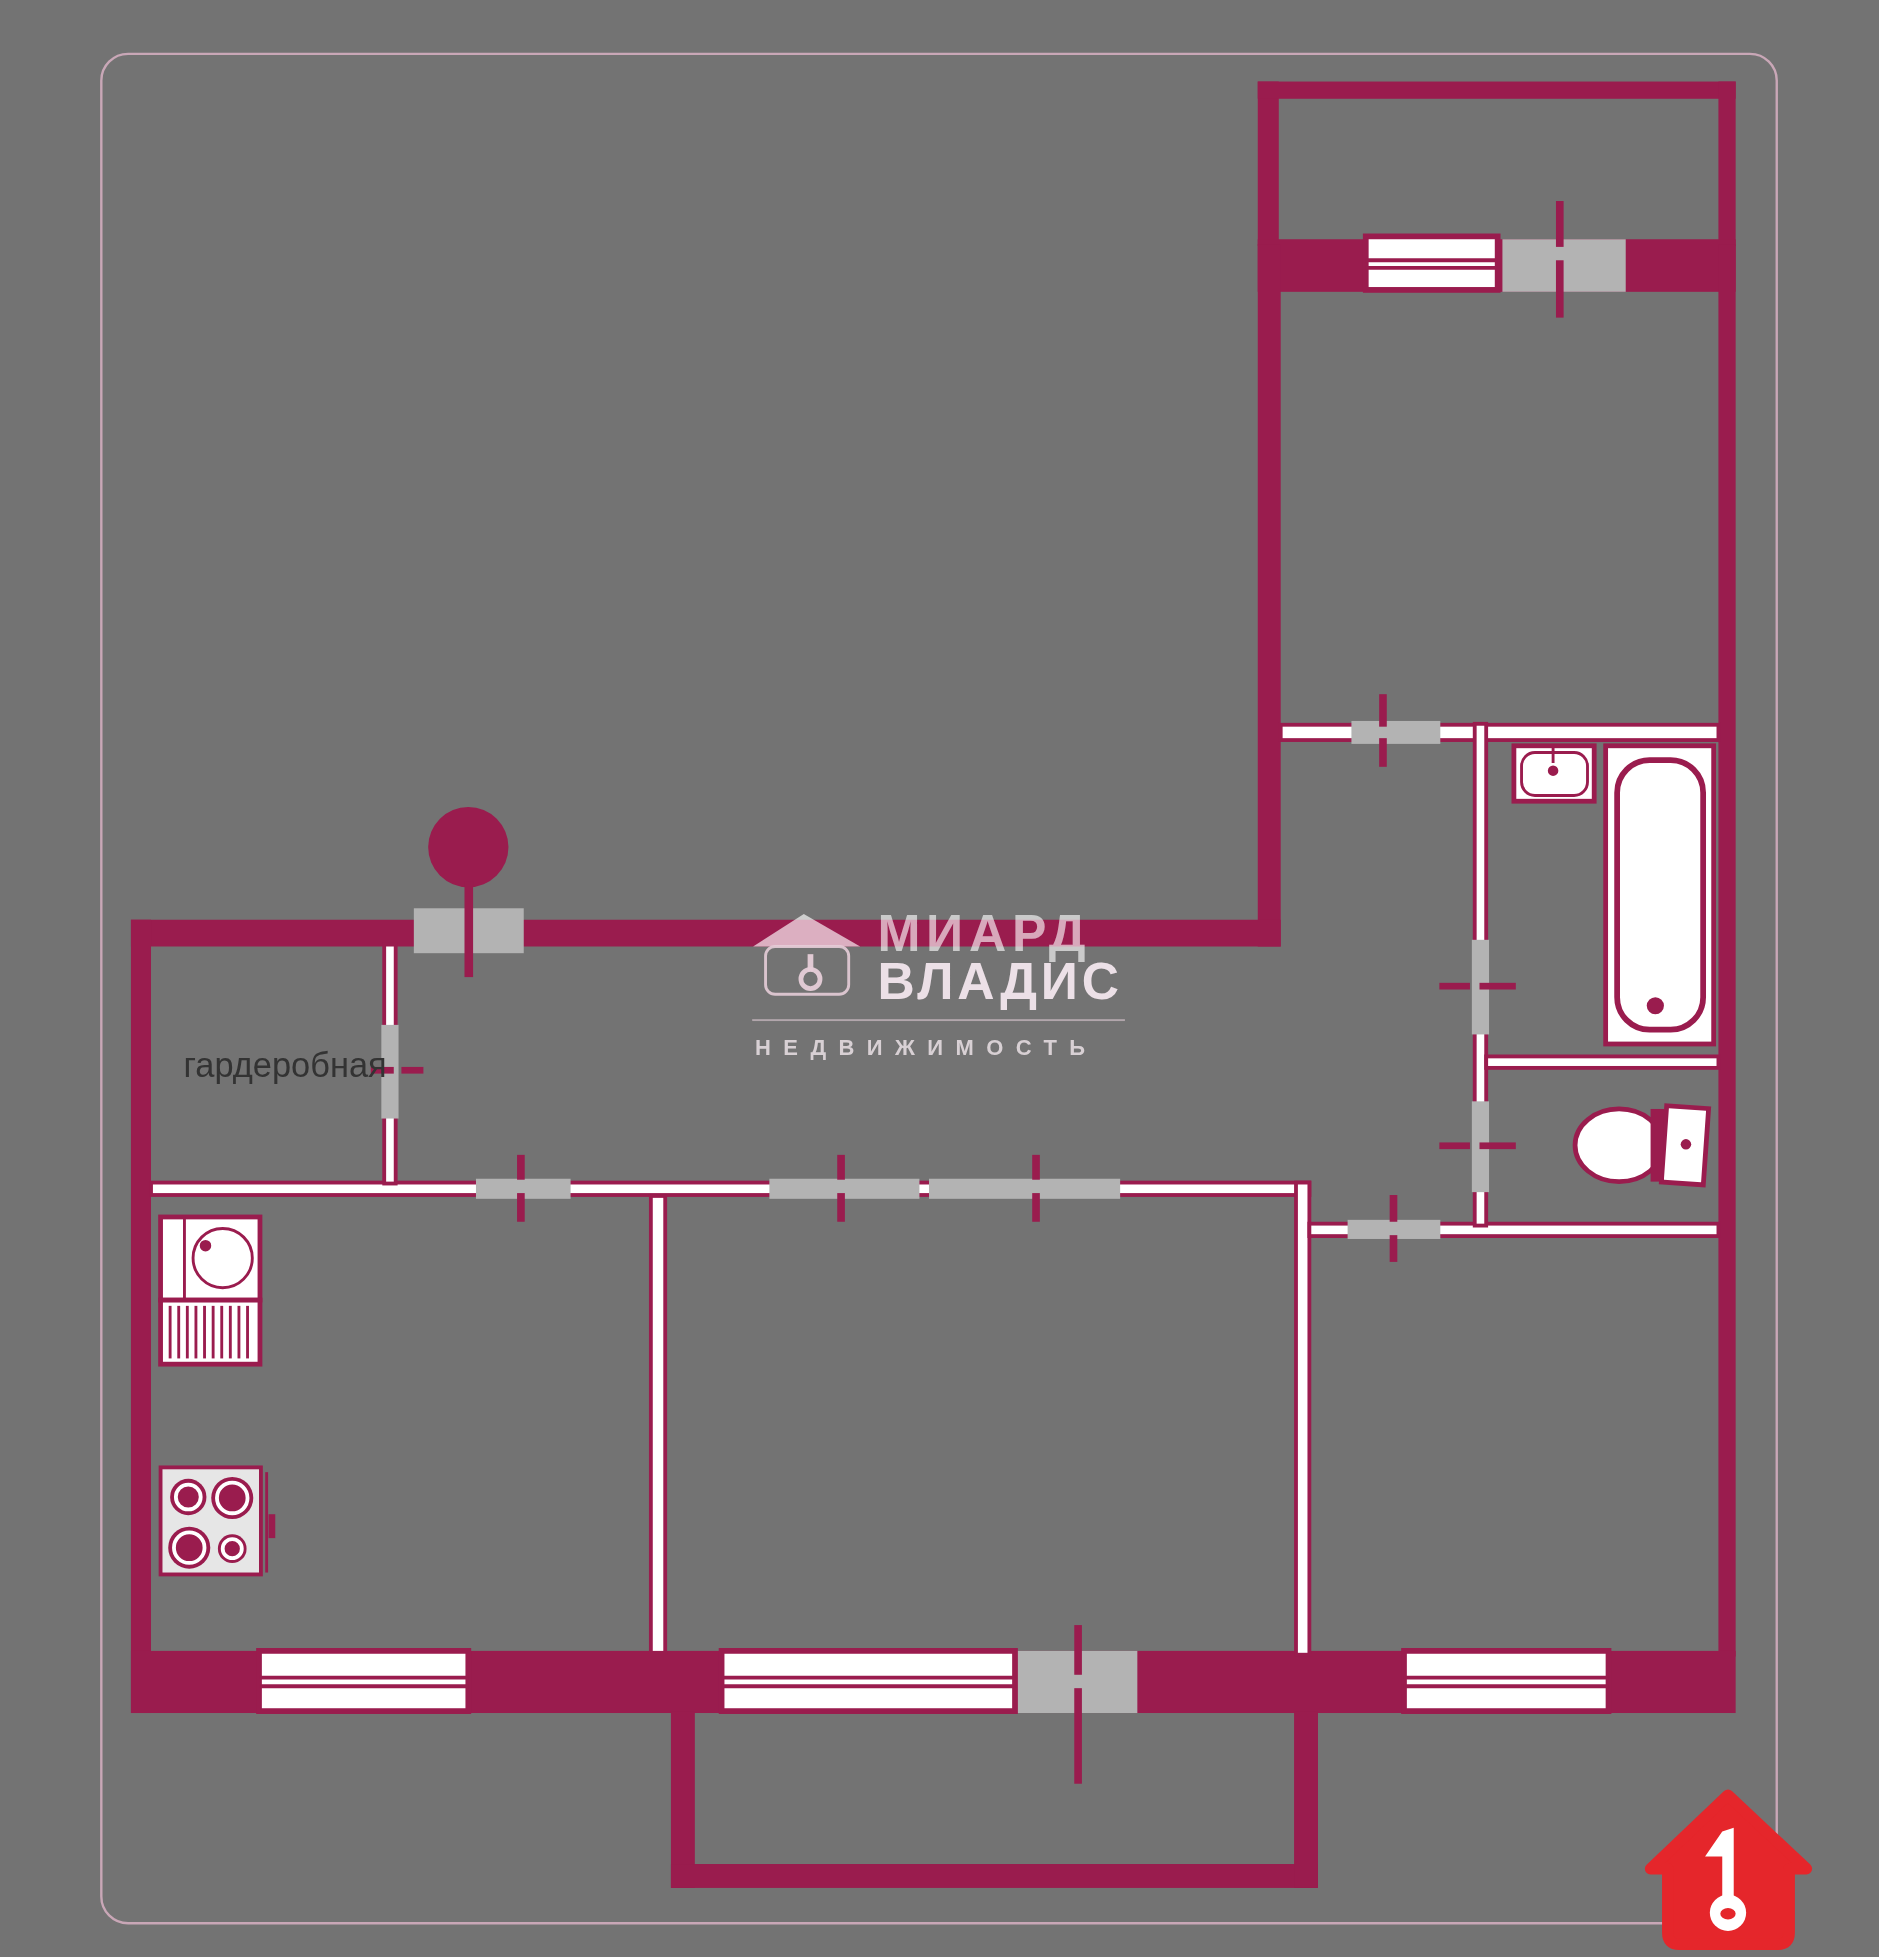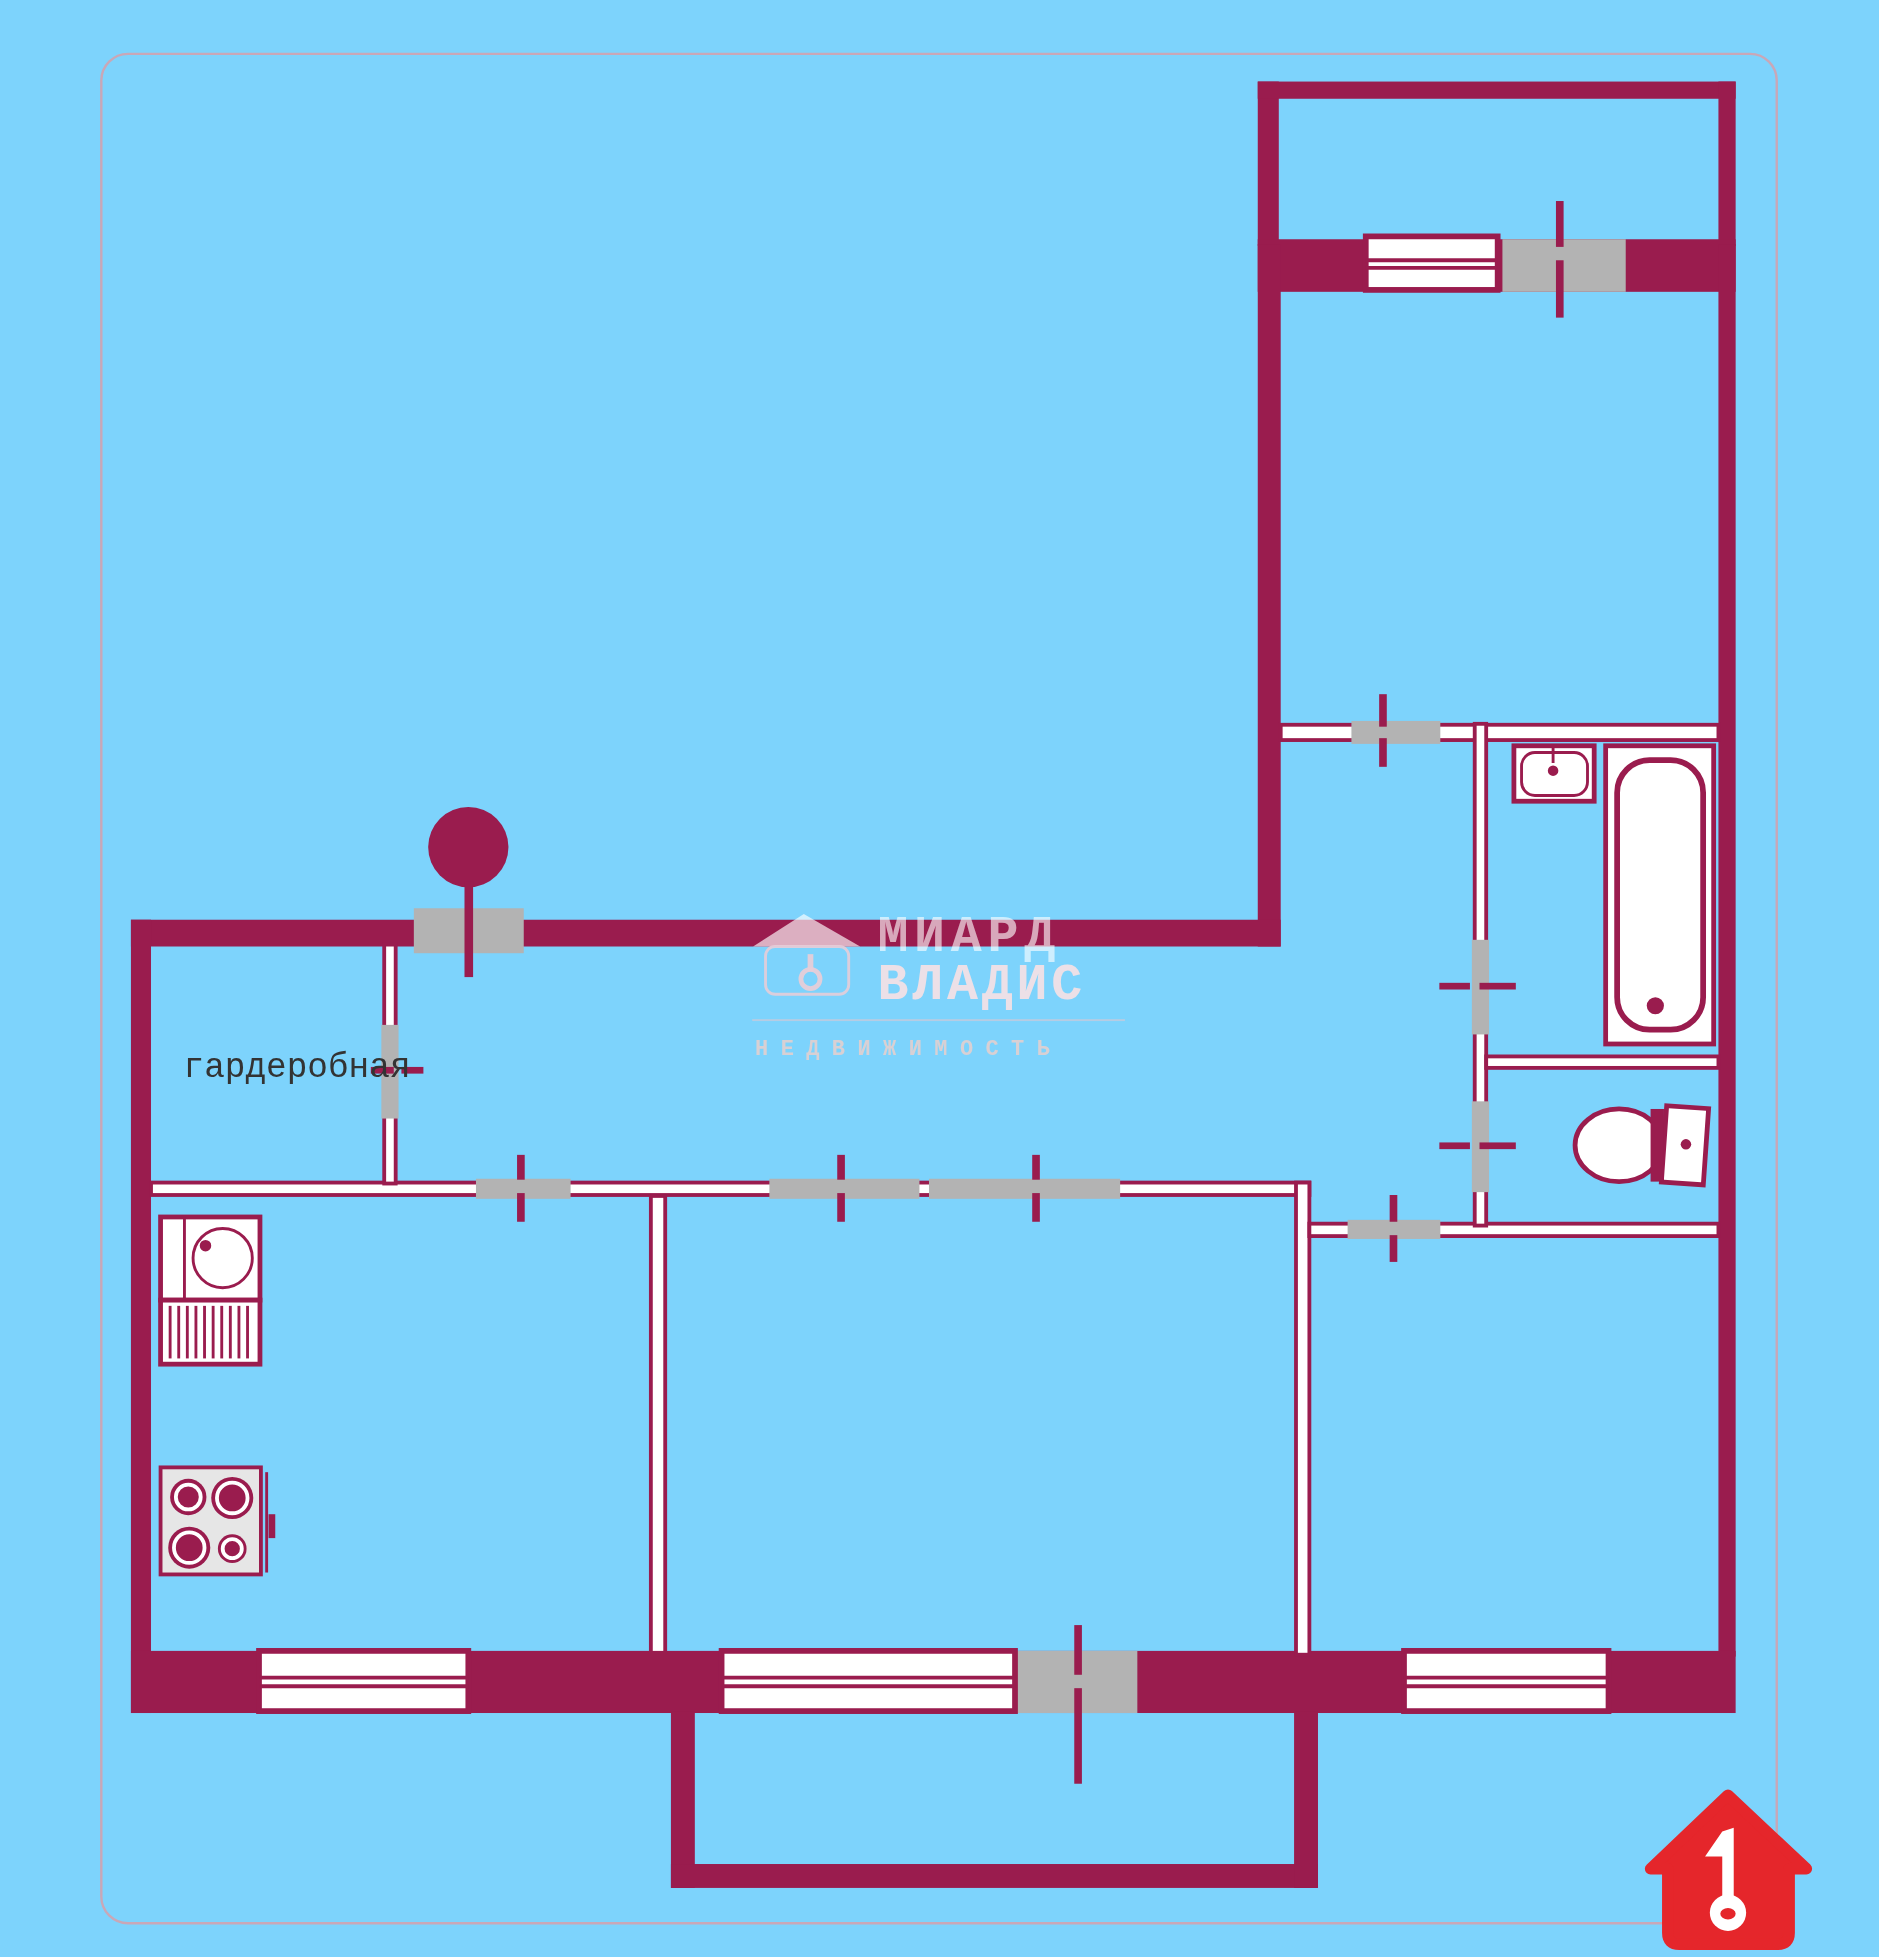--- a/index.html
+++ b/index.html
@@ -1,17 +1,17 @@
 <!DOCTYPE html>
 <html><head>
 <meta charset="utf-8">
 <style>
   html,body{margin:0;padding:0;background:#fff;}
-  #canvas{position:relative;width:1879px;height:1958px;background:#7dd3fc;overflow:hidden;
-          font-family:Liberation Mono, monospace;}
+  #canvas{position:relative;width:1879px;height:1958px;background:#737373;overflow:hidden;
+          font-family:Liberation Sans, sans-serif;}
   svg{position:absolute;left:0;top:0;}
   .w{fill:#9a1c4e;}
   .thin{fill:#ffffff;stroke:#9a1c4e;stroke-width:4;}
   .gray{fill:#b3b3b3;}
   .tick{fill:#9a1c4e;}
   .win{fill:#ffffff;stroke:#9a1c4e;stroke-width:6;}
   .winline{stroke:#9a1c4e;stroke-width:4;}
   .fx{fill:#ffffff;stroke:#9a1c4e;stroke-width:5;}
   .fxthin{fill:none;stroke:#9a1c4e;stroke-width:3;}
   .room-label{font-size:36px;fill:#333333;}

